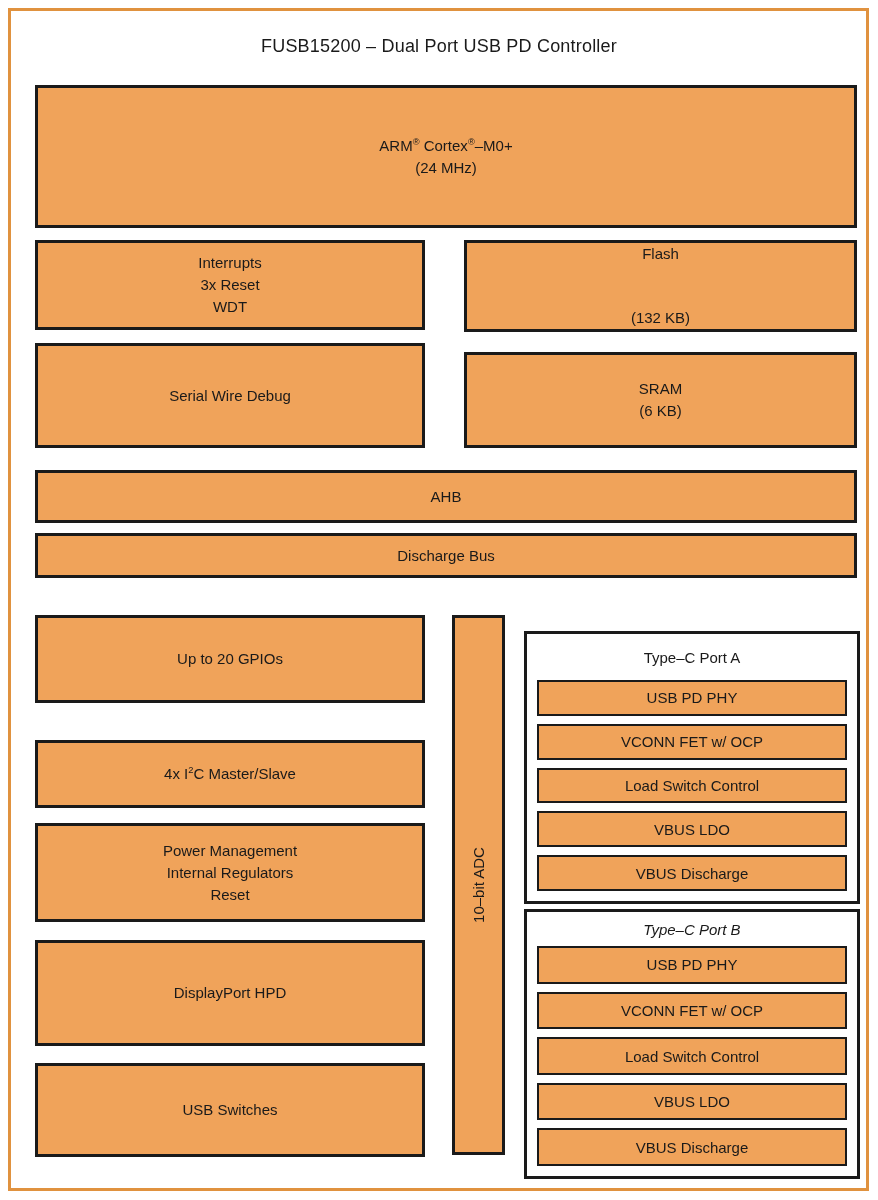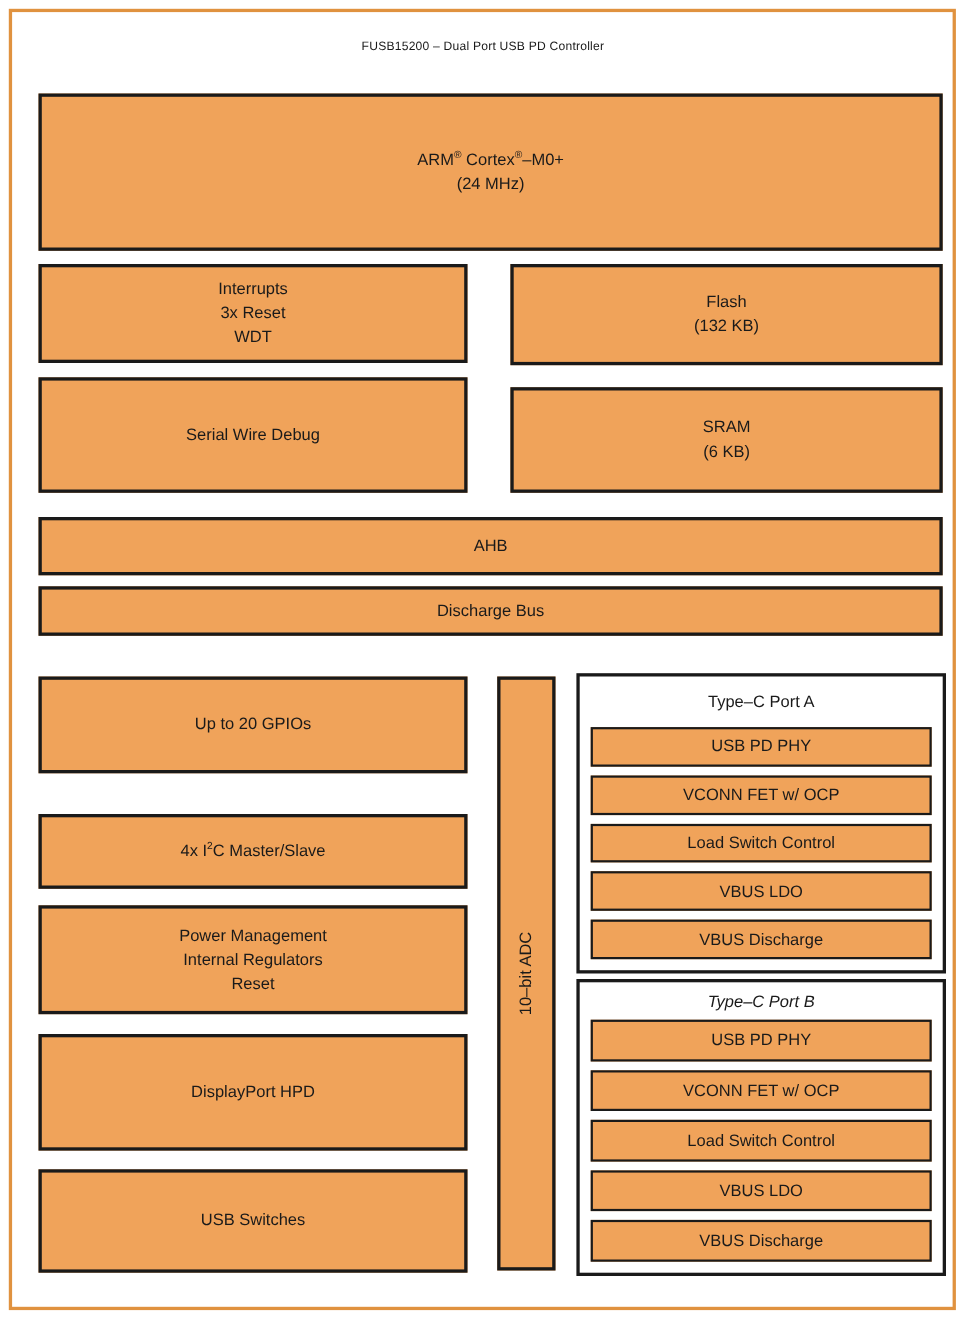--- a/index.html
+++ b/index.html
@@ -15,41 +15,41 @@
   #frame {
     position: absolute;
     left: 8px; top: 8px; right: 9px; bottom: 9px;
     border: 3px solid var(--frame-border, #E0923F);
     pointer-events: none;
   }
   #diagram-title {
     position: absolute;
     left: 0; top: 36px; width: 878px;
     text-align: center;
-    font-size: 11px;
+    font-size: 18px;
     letter-spacing: 0.2px;
   }
   .box {
     position: absolute;
     box-sizing: border-box;
     background: var(--block-fill, #F0A35A);
     border: 3px solid var(--block-border, #1a1a1a);
     display: flex;
     flex-direction: column;
     align-items: center;
     justify-content: center;
     text-align: center;
     font-size: 15px;
     line-height: 22px;
   }
   sup { font-size: 0.62em; line-height: 0; }
 
   #box-cpu        { left: 35px;  top: 85px;   width: 822px; height: 143px; }
   #box-interrupts { left: 35px;  top: 240px;  width: 390px; height: 90px;  }
-  #box-flash      { left: 464px; top: 240px;  width: 393px; height: 92px;  }
+  #box-flash      { left: 464px; top: 240px;  width: 393px; height: 92px; justify-content: space-between;  }
   #box-swd        { left: 35px;  top: 343px;  width: 390px; height: 105px; }
   #box-sram       { left: 464px; top: 352px;  width: 393px; height: 96px;  }
   #box-ahb        { left: 35px;  top: 470px;  width: 822px; height: 53px;  }
   #box-peripheral { left: 35px;  top: 533px;  width: 822px; height: 45px;  }
   #box-gpio       { left: 35px;  top: 615px;  width: 390px; height: 88px;  }
   #box-i2c        { left: 35px;  top: 720px;  width: 390px; height: 68px; margin-top: 20px;  }
   #box-pm         { left: 35px;  top: 823px;  width: 390px; height: 99px;  }
   #box-dp         { left: 35px;  top: 940px;  width: 390px; height: 106px; }
   #box-usbsw      { left: 35px;  top: 1063px; width: 390px; height: 94px;  }
 
@@ -59,20 +59,21 @@
     white-space: nowrap;
   }
 
   .port {
     position: absolute;
     box-sizing: border-box;
     background: #ffffff;
     border: 3px solid var(--block-border, #1a1a1a);
     display: flex;
     flex-direction: column;
+    margin-top: 19px;
   }
   #port-a { left: 524px; top: 612px; width: 336px; height: 273px; }
   #port-b { left: 524px; top: 890px; width: 336px; height: 270px; }
   .port-title {
     display: flex;
     align-items: center;
     justify-content: center;
     font-size: 15px;
     flex: 0 0 auto;
   }

